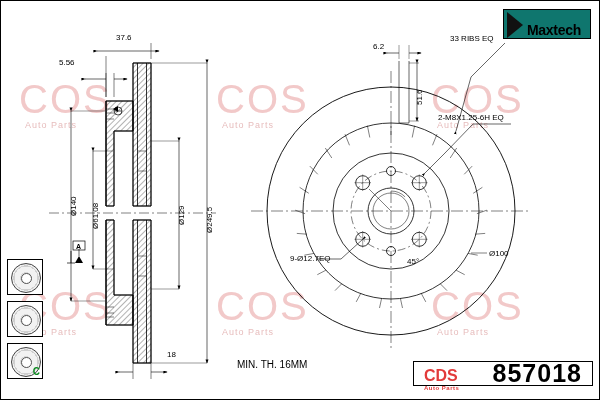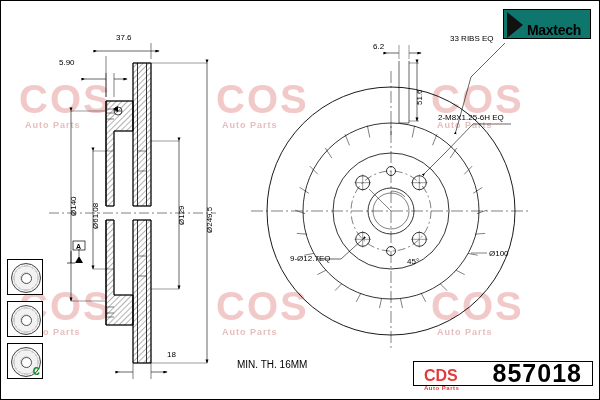--- a/index.html
+++ b/index.html
@@ -12,21 +12,21 @@
     position:relative;
   }
   #sheet{
     position:absolute;left:0;top:0;width:600px;height:400px;
     box-sizing:border-box;
     border:1px solid #000;
   }
   .wm{
     position:absolute;
     color:#f2c9c9;
-    font-weight:bold;
+    font-weight:normal;
     pointer-events:none;
     user-select:none;
     white-space:nowrap;
     line-height:1;
   }
   .wm .big{font-size:40px;letter-spacing:2px;}
   .wm .sub{font-size:9px;letter-spacing:1px;color:#e7bdbd;display:block;margin-top:2px;margin-left:6px;}
   .lbl{
     position:absolute;
     font-size:8px;
@@ -302,21 +302,21 @@
         <line x1="308.8" y1="165.1" x2="316.8" y2="173.3"></line>
         <line x1="324.3" y1="147.0" x2="330.8" y2="157.0"></line>
         <line x1="344.0" y1="133.2" x2="348.5" y2="144.3"></line>
         <line x1="366.4" y1="124.7" x2="368.8" y2="136.5"></line>
       </g>
 
     </g>
   </svg>
 
   <div class="lbl" style="left:115px;top:32px;">37.6</div>
-  <div class="lbl" style="left:58px;top:57px;">5.90</div>
+  <div class="lbl" style="left:58px;top:57px;">5.56</div>
   <div class="lbl" style="left:166px;top:349px;">18</div>
   <div class="lbl rot" style="left:68px;top:215px;">Ø140</div>
   <div class="lbl rot" style="left:90px;top:228px;">Ø61.08</div>
   <div class="lbl rot" style="left:176px;top:224px;">Ø129</div>
   <div class="lbl rot" style="left:204px;top:232px;">Ø249.5</div>
   <div class="lbl" style="left:75px;top:242px;font-size:7px;font-weight:bold;">A</div>
 
   <div class="lbl" style="left:437px;top:33px;margin-left:12px;">33 RIBS EQ</div>
   <div class="lbl" style="left:372px;top:41px;">6.2</div>
   <div class="lbl rot" style="left:414px;top:104px;">51.6</div>

